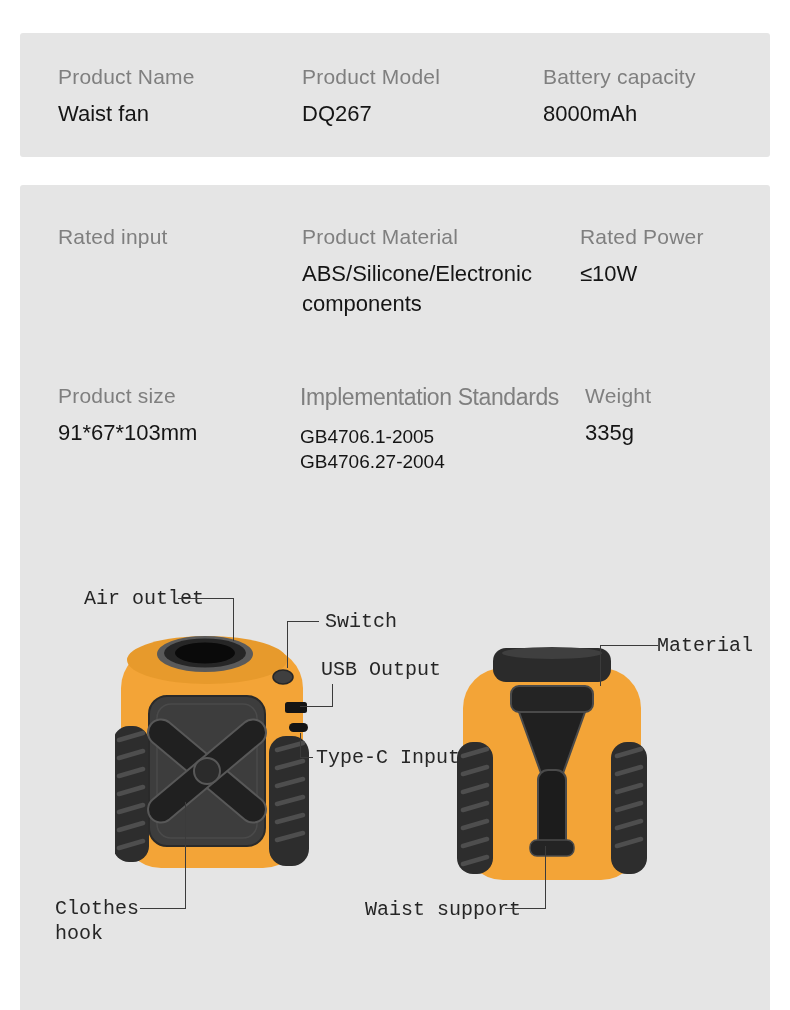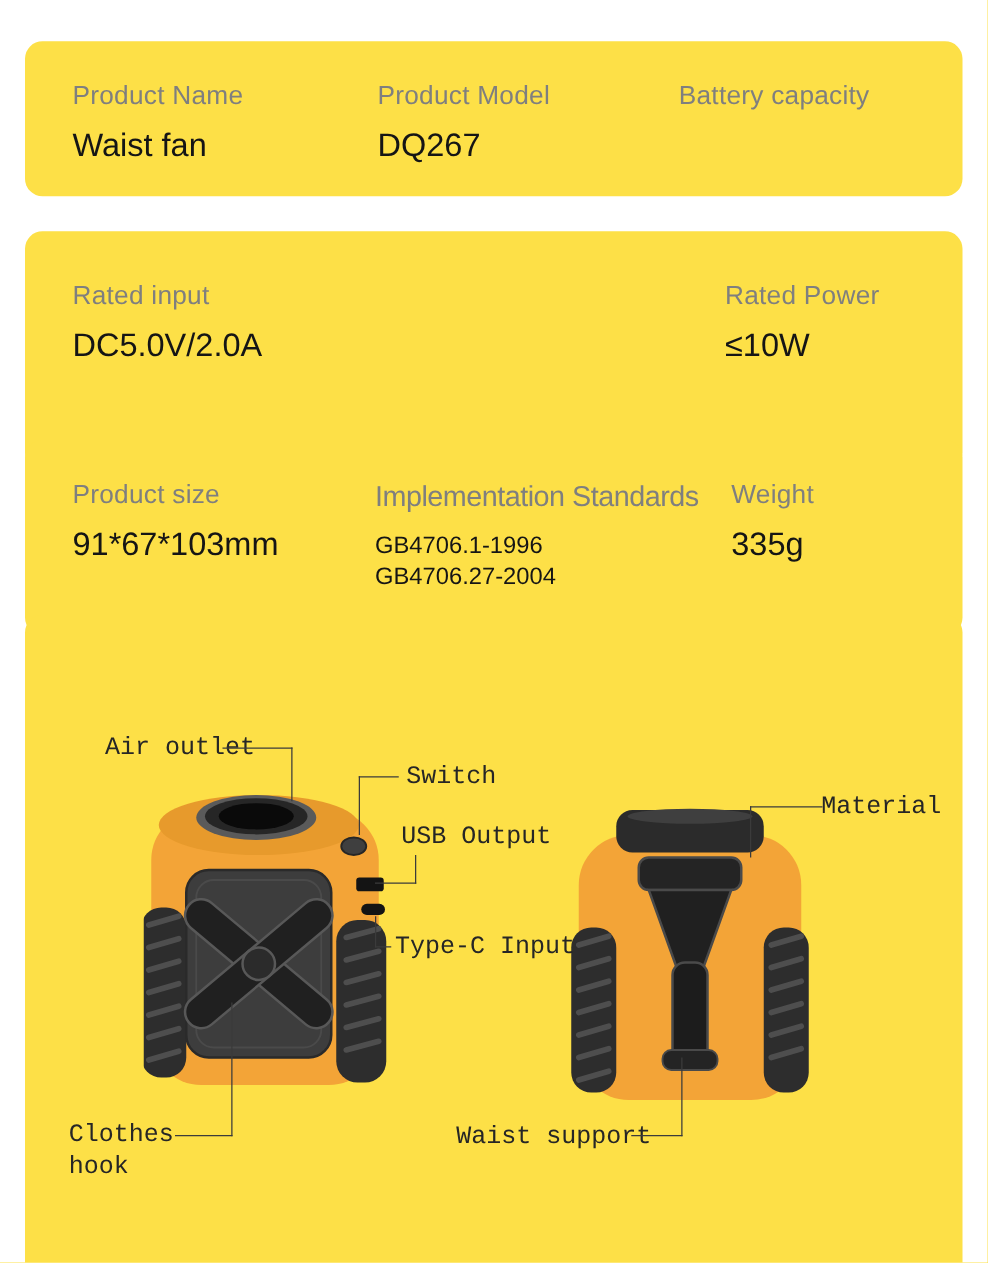--- a/index.html
+++ b/index.html
@@ -5,26 +5,26 @@
   html,body{margin:0;padding:0;}
   body{
     position:relative;
     width:790px;height:1010px;
     background:#ffffff;
     font-family:"Liberation Sans", sans-serif;
     overflow:hidden;
   }
   .card{
     position:absolute;left:20px;width:750px;
-    background:#fde047;border-radius:14px;
+    background:#e5e5e5;border-radius:3px;
   }
   .field{position:absolute;}
   .flabel{font-size:21px;color:#7f7f7f;letter-spacing:0.2px;}
   .flabel.tight{font-size:23px;letter-spacing:-0.4px;}
-  .fvalue{font-size:26px;color:#151515;margin-top:10px;line-height:1.35;}
+  .fvalue{font-size:22px;color:#151515;margin-top:10px;line-height:1.35;}
   .fvalue-sm{font-size:19px;color:#151515;line-height:1.33;}
   .fvalue-sm.first{margin-top:13px;}
   .callout{position:absolute;font-size:20px;color:#262626;line-height:1.25;}
   .cline{position:absolute;border:0 solid #3b3b3b;}
   .devimg{position:absolute;}
   .devimg svg{display:block;width:100%;height:100%;}
 </style>
 </head>
 <body>
 
@@ -32,42 +32,46 @@
   <div class="field" style="left:38px;top:32px;">
     <div class="flabel">Product Name</div>
     <div class="fvalue">Waist fan</div>
   </div>
   <div class="field" style="left:282px;top:32px;">
     <div class="flabel">Product Model</div>
     <div class="fvalue">DQ267</div>
   </div>
   <div class="field" style="left:523px;top:32px;">
     <div class="flabel">Battery capacity</div>
+    <div class="fvalue">8000mAh</div>
   </div>
 </section>
 
 <section class="card" style="top:185px;height:191px;">
   <div class="field" style="left:38px;top:40px;">
     <div class="flabel">Rated input</div>
-    <div class="fvalue">DC5.0V/2.0A</div>
+  </div>
+  <div class="field" style="left:282px;top:40px;width:258px;">
+    <div class="flabel">Product Material</div>
+    <div class="fvalue">ABS/Silicone/Electronic components</div>
   </div>
   <div class="field" style="left:560px;top:40px;">
     <div class="flabel">Rated Power</div>
     <div class="fvalue">≤10W</div>
   </div>
 </section>
 
 <section class="card" style="top:352px;height:156px;">
   <div class="field" style="left:38px;top:32px;">
     <div class="flabel">Product size</div>
     <div class="fvalue">91*67*103mm</div>
   </div>
   <div class="field" style="left:280px;top:32px;width:272px;">
     <div class="flabel tight">Implementation Standards</div>
-    <div class="fvalue-sm first">GB4706.1-1996</div>
+    <div class="fvalue-sm first">GB4706.1-2005</div>
     <div class="fvalue-sm">GB4706.27-2004</div>
   </div>
   <div class="field" style="left:565px;top:32px;">
     <div class="flabel">Weight</div>
     <div class="fvalue">335g</div>
   </div>
 </section>
 
 <section class="card" style="top:492px;height:640px;font-family:Liberation Mono, monospace;">
 

